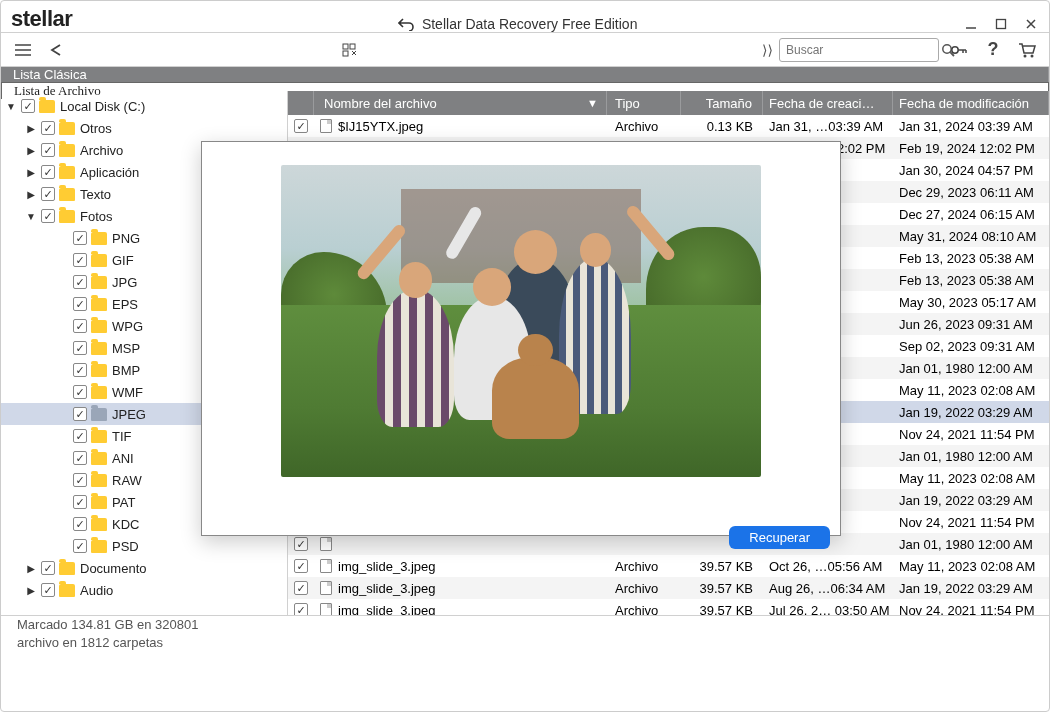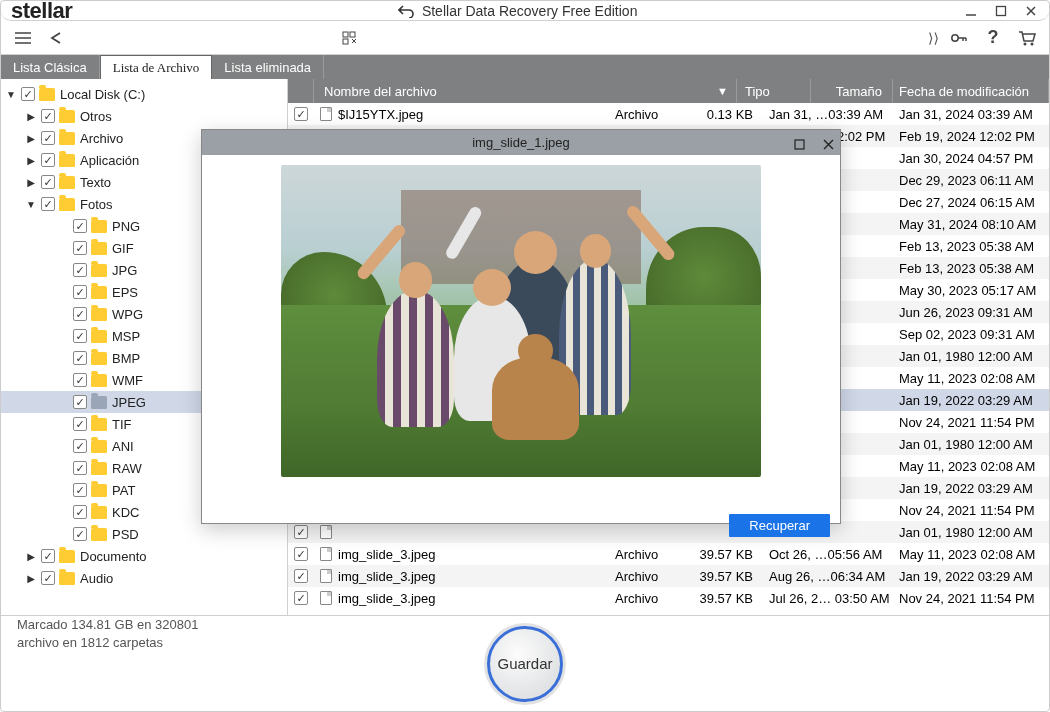--- a/index.html
+++ b/index.html
@@ -1,36 +1,36 @@
 <!DOCTYPE html>
 <html><head>
 <meta charset="utf-8">
 <style>
 * { margin: 0; padding: 0; box-sizing: border-box; font-family: -apple-system, BlinkMacSystemFont, "Segoe UI", Arial, sans-serif; }
 body { background: #fff; width: 1050px; height: 712px; overflow: hidden; display: flex; flex-direction: column; border: 1px solid #ccc; border-radius: 4px; }
 
 
-.titlebar { height: 20px; display: flex; align-items: center; padding: 0 10px; border-bottom: 1px solid #d0d0d0; border-radius: 16px; }
+.titlebar { height: 32px; display: flex; align-items: flex-end; padding: 0 10px; border-bottom: 1px solid #d0d0d0; }
 .logo { font-size: 22px; font-weight: 700; letter-spacing: -0.5px; color: #222; }
 .title-center { flex: 1; display: flex; justify-content: center; align-items: center; gap: 8px; font-size: 14px; color: #333; }
 .win-controls { display: flex; gap: 14px; align-items: center; }
 .win-btn { width: 16px; height: 16px; display: flex; align-items: center; justify-content: center; cursor: pointer; color: #444; }
 
 
 .toolbar { height: 34px; display: flex; align-items: center; padding: 0 8px; border-bottom: 1px solid #d0d0d0; gap: 6px; }
 .tbtn { width: 28px; height: 24px; display: flex; align-items: center; justify-content: center; color: #444; cursor: pointer; border-radius: 3px; }
 .toolbar-spacer { flex: 1; }
 .toolbar-grid { margin-left: 260px; }
 .expand-icon { font-size: 14px; color: #555; }
 .search-box { display: flex; align-items: center; border: 1px solid #aaa; border-radius: 3px; height: 24px; width: 160px; padding: 0 6px; }
 .search-box input { border: none; outline: none; flex: 1; font-size: 12px; background: transparent; }
 .search-box .sicon { color: #666; font-size: 16px; }
 
 
-.tabbar { height: 24px; display: flex; background: #7f8082; color: #fff; font-size: 13px; }
+.tabbar { height: 24px; display: flex; background: #7f8082; color: #fff; font-size: 13px; flex-direction: column; }
 .tab { padding: 0 12px; display: flex; align-items: center; border-right: 1px solid #9a9b9d; cursor: pointer; }
 .tab.active { background: #fff; color: #222; border: 1px solid #666; border-bottom: none; font-family: Liberation Serif, serif; }
 
 
 .mainarea { flex: 1; display: flex; overflow: hidden; position: relative; }
 
 
 .sidebar { width: 287px; border-right: 1px solid #d0d0d0; overflow-y: auto; font-size: 13px; padding: 4px 0; }
 .tree-row { display: flex; align-items: center; height: 22px; padding-left: 4px; cursor: pointer; white-space: nowrap; }
 .tree-row.selected { background: #d0d8e8; }
@@ -92,21 +92,21 @@
 .kid-l .p-head { position: absolute; top: -20%; left: 28%; width: 44%; height: 26%; }
 .kid-r { left: 58%; top: 30%; width: 15%; height: 50%; background: repeating-linear-gradient(90deg, #4a5a7a 0 7px, #e8e4d8 7px 14px); }
 .kid-r .p-head { position: absolute; top: -16%; left: 28%; width: 44%; height: 22%; }
 .dog { position: absolute; left: 44%; top: 62%; width: 18%; height: 26%; background: #b9834c; border-radius: 40% 40% 20% 20%; }
 .dog::before { content: ""; position: absolute; top: -30%; left: 30%; width: 40%; height: 40%; background: #b9834c; border-radius: 50%; }
 .arm { position: absolute; background: #d9a67a; border-radius: 8px; }
 .arm.a1 { left: 14%; top: 26%; width: 14%; height: 4%; transform: rotate(-50deg); }
 .arm.a2 { left: 70%; top: 20%; width: 14%; height: 4%; transform: rotate(50deg); }
 .arm.a3 { left: 32%; top: 20%; width: 12%; height: 4%; transform: rotate(-60deg); background: #e7e7e7; }
 .preview-footer { height: 36px; display: flex; justify-content: flex-end; align-items: center; padding: 0 10px; }
-.recover-btn { background: #1b73e8; color: #fff; border: none; padding: 4px 20px; border-radius: 1px; font-size: 13px; cursor: pointer; margin-top: 41px; }
+.recover-btn { background: #1b73e8; color: #fff; border: none; padding: 4px 20px; border-radius: 6px; font-size: 13px; cursor: pointer; margin-top: 41px; }
 
 
 .bottombar { height: 96px; border-top: 1px solid #d0d0d0; display: flex; align-items: flex-start; padding: 0 16px; position: relative; }
 .status-text { font-size: 13px; color: #555; line-height: 1.4; }
 .save-btn { position: absolute; left: 50%; top: 50%; transform: translate(-50%, -50%); width: 76px; height: 76px; border-radius: 50%; border: 3px solid #3a6fd8; background: radial-gradient(circle at 40% 35%, #fcfcfc, #d6d8da); display: flex; align-items: center; justify-content: center; font-size: 15px; color: #333; cursor: pointer; box-shadow: 0 0 0 3px #e2e2e2; }
 
 svg { display: block; }
 </style>
 </head>
 <body>
@@ -154,20 +154,29 @@
   <span class="tbtn toolbar-grid">
       <svg width="18" height="14">
         <rect x="1" y="1" width="5" height="5" fill="none" stroke="#444"></rect>
         <rect x="8" y="1" width="5" height="5" fill="none" stroke="#444"></rect>
         <rect x="1" y="8" width="5" height="5" fill="none" stroke="#444"></rect>
         <path d="M10 8 L14 12 M14 8 L10 12" stroke="#444"></path>
       </svg>
     </span>
   <div class="toolbar-spacer"></div>
   <span class="expand-icon">⟩⟩</span>
+  <div class="search-box">
+    <input type="text" placeholder="Buscar" style="">
+    <span class="sicon">
+      <svg width="14" height="14" viewBox="0 0 14 14">
+          <circle cx="6" cy="6" r="4.2" fill="none" stroke="#555" stroke-width="1.5"></circle>
+          <line x1="9.2" y1="9.2" x2="13" y2="13" stroke="#555" stroke-width="1.8"></line>
+        </svg>
+    </span>
+  </div>
   <span class="tbtn">
       <svg width="18" height="16" viewBox="0 0 18 16">
         <circle cx="5" cy="8" r="3.2" fill="none" stroke="#444" stroke-width="1.5"></circle>
         <path d="M8 8 H16 M13 8 V11 M16 8 V11" stroke="#444" stroke-width="1.5"></path>
       </svg>
     </span>
   <span class="tbtn" style="font-size:18px;font-weight:600;">?</span>
   <span class="tbtn">
       <svg width="20" height="18" viewBox="0 0 20 18">
         <path d="M2 3 H5 L7 12 H16 L18 5 H6" fill="none" stroke="#444" stroke-width="1.5"></path>
@@ -328,20 +337,21 @@
 
   <div class="filelist-wrap">
     <div class="col-headers">
       <div class="col col-check"></div>
       <div class="col col-name">
           <span>Nombre del archivo</span>
           <span class="sort-arrow">▼</span>
         </div>
       <div class="col col-type">Tipo</div>
       <div class="col col-size">Tamaño</div>
+      <div class="col col-created">Fecha de creaci…</div>
       <div class="col col-modified">Fecha de modificación</div>
     </div>
     <div class="filelist" id="filelist">
         <div class="frow">
           <div class="fcell col-check">
             <span class="chk">✓</span>
           </div>
           <div class="fcell col-name">
             <span class="file-icon"></span>
             <span>$IJ15YTX.jpeg</span>
@@ -634,35 +644,20 @@
           </div>
           <div class="fcell col-type">Archivo</div>
           <div class="fcell col-size">39.57 KB</div>
           <div class="fcell col-created">Jul 26, 2… 03:50 AM</div>
           <div class="fcell col-modified">Nov 24, 2021 11:54 PM</div>
         </div>
       </div>
   </div>
 
   <div class="preview-window">
-    <div class="preview-title">
-      <span>img_slide_1.jpeg</span>
-      <div class="preview-ctrls">
-        <span>
-            <svg width="11" height="11">
-              <rect x="1" y="1" width="9" height="9" fill="none" stroke="#222" stroke-width="1.2"></rect>
-            </svg>
-          </span>
-        <span>
-            <svg width="11" height="11">
-              <path d="M1 1 L10 10 M10 1 L1 10" stroke="#222" stroke-width="1.4"></path>
-            </svg>
-          </span>
-      </div>
-    </div>
     <div class="preview-body">
       <div class="photo">
         <div class="sky"></div>
           <div class="building"></div>
           <div class="bush-l"></div>
           <div class="bush-r"></div>
           <div class="grass"></div>
         <div class="arm a1"></div>
           <div class="arm a2"></div>
           <div class="arm a3"></div>
@@ -686,14 +681,13 @@
     </div>
   </div>
 
 </div>
 
 <div class="bottombar">
   <div class="status-text">
     <div>Marcado 134.81 GB en 320801</div>
     <div>archivo en 1812 carpetas</div>
   </div>
-  <div class="save-btn">Guardar</div>
 </div>
 
 </body></html>

